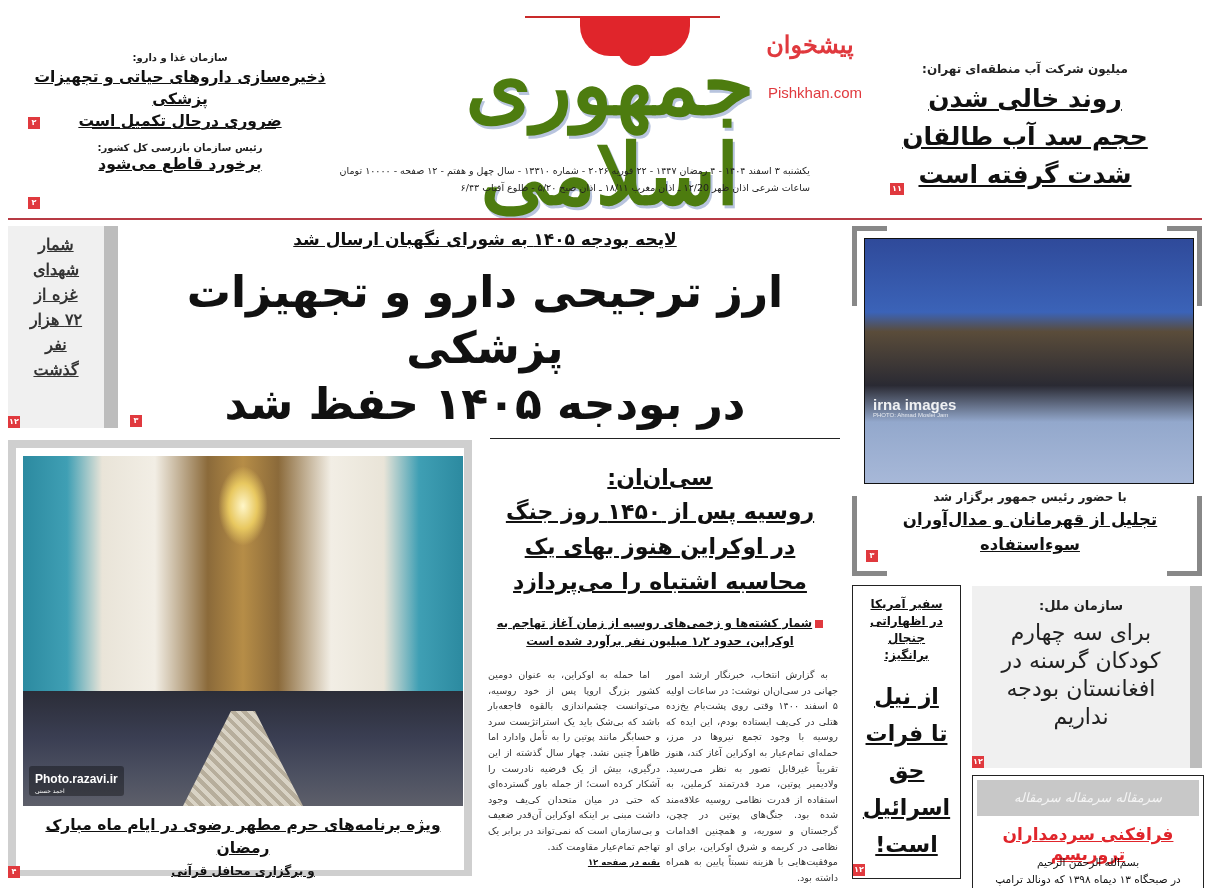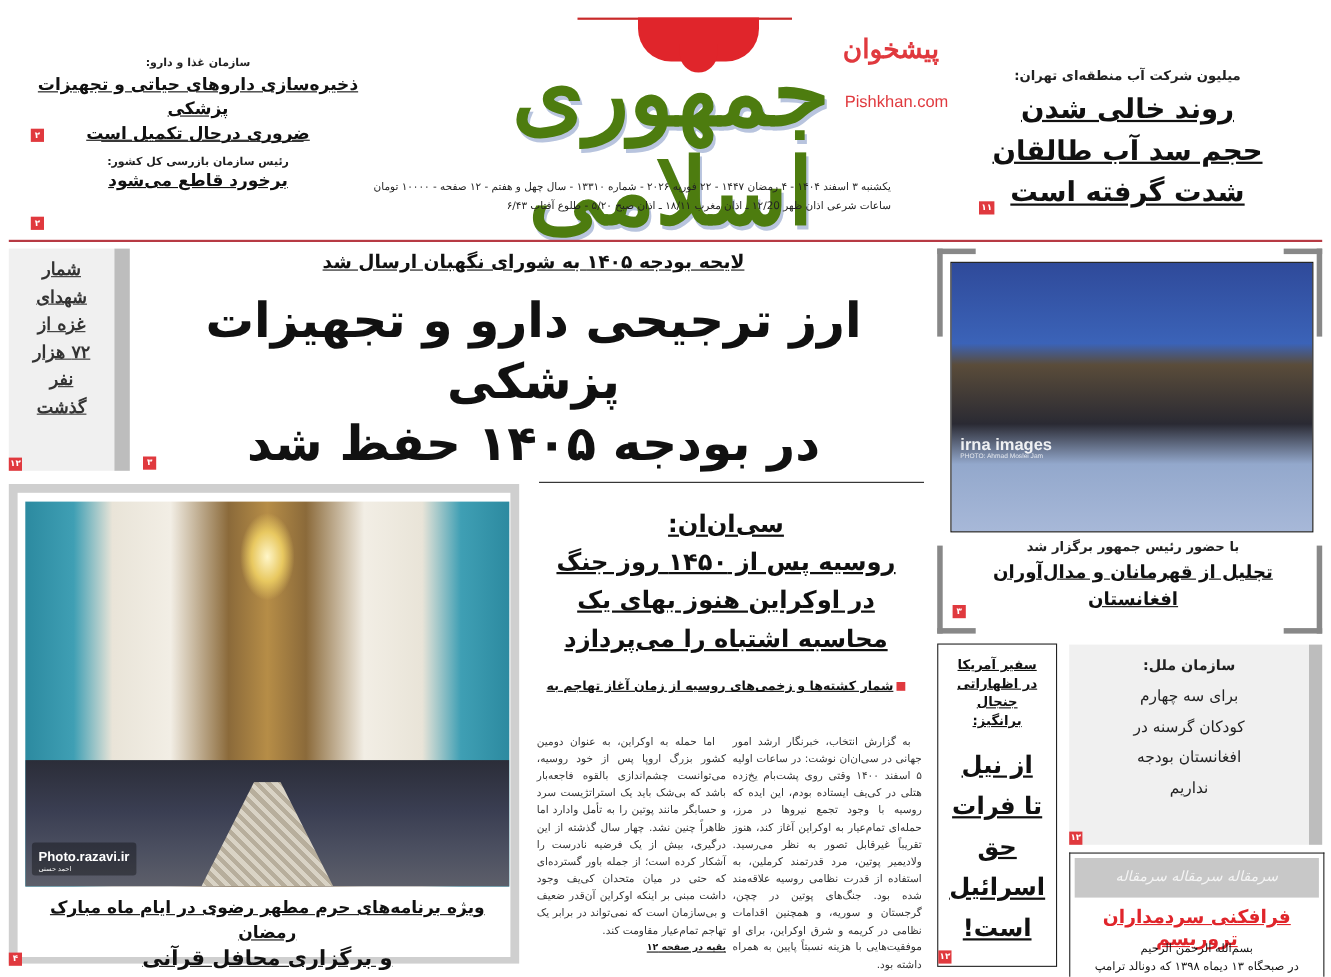--- a/index.html
+++ b/index.html
@@ -97,52 +97,53 @@
 </div>
 <div class="abs photo-sport" style="left:864px;top:238px;width:328px;height:244px;border:1px solid #111;">
   <div class="abs" style="left:8px;top:158px;direction:ltr;color:#fff;">
     <div style="font-size:15px;font-weight:bold;font-family:'Liberation Sans',sans-serif;line-height:15px;opacity:0.9;">irna images</div>
     <div style="font-size:6px;font-family:'Liberation Sans',sans-serif;opacity:0.8;">PHOTO: Ahmad Moslei Jam</div>
   </div>
 </div>
 <div class="abs ctr" style="left:870px;top:490px;width:320px;">
   <div class="kicker" style="font-size:12px;">با حضور رئیس جمهور برگزار شد</div>
   <div class="bold" style="font-size:16.5px;line-height:25px;margin-top:3px;">تجلیل از قهرمانان و مدال‌آوران</div>
-  <div class="bold" style="font-size:16.5px;line-height:25px;">افغانستان</div>
+  <div class="bold" style="font-size:16.5px;line-height:25px;">سوءاستفاده</div>
 </div>
 <div class="pg" style="left:866px;top:550px;">۳</div>
 
 <div class="abs" style="left:8px;top:440px;width:464px;height:436px;background:#cfcfcf;">
   <div class="abs" style="left:8px;top:8px;width:448px;height:422px;background:#fff;"></div>
 </div>
 <div class="abs photo-shrine" style="left:23px;top:456px;width:440px;height:350px;overflow:hidden;">
   <div class="abs crowd" style="left:0;top:235px;width:440px;height:115px;"></div>
   <div class="abs carpet" style="left:160px;top:255px;width:120px;height:95px;clip-path:polygon(40% 0,60% 0,100% 100%,0 100%);"></div>
   <div class="abs" style="left:195px;top:10px;width:50px;height:80px;background:radial-gradient(ellipse at center,#fff6c8 0%,#e8c860 40%,rgba(200,160,60,0) 70%);"></div>
   <div class="abs" style="left:6px;top:310px;direction:ltr;color:#fff;background:rgba(0,0,0,0.35);padding:2px 6px;border-radius:3px;">
     <span style="font-size:12px;font-weight:bold;font-family:'Liberation Sans',sans-serif;">Photo.razavi.ir</span>
     <div style="font-size:6px;">احمد حسنی</div>
   </div>
 </div>
 <div class="abs ctr" style="left:23px;top:814px;width:440px;">
   <div class="bold" style="font-size:15.5px;line-height:23px;">ویژه برنامه‌های حرم مطهر رضوی در ایام ماه مبارک رمضان</div>
-  <div class="bold" style="font-size:19px;line-height:23px;">و برگزاری محافل قرآنی</div>
+  <div class="bold" style="font-size:12px;line-height:23px;">و برگزاری محافل قرآنی</div>
 </div>
 <div class="pg" style="left:8px;top:866px;">۴</div>
 
 <div class="abs ctr" style="left:490px;top:462px;width:340px;">
   <div class="bold" style="font-size:22px;line-height:32px;">سی‌ان‌ان:</div>
   <div class="bold" style="font-size:22px;line-height:35px;">روسیه پس از ۱۴۵۰ روز جنگ</div>
   <div class="bold" style="font-size:22px;line-height:35px;">در اوکراین هنوز بهای یک</div>
   <div class="bold" style="font-size:22px;line-height:35px;">محاسبه اشتباه را می‌پردازد</div>
 </div>
 <div class="abs ctr" style="left:490px;top:614px;width:340px;">
   <div class="bold" style="font-size:11.5px;line-height:18px;">
     <span style="display:inline-block;width:8px;height:8px;background:#e0393e;margin-left:3px;vertical-align:middle;"></span><span>شمار کشته‌ها و زخمی‌های روسیه از زمان آغاز تهاجم به</span>
   </div>
+  <div class="bold" style="font-size:11.5px;line-height:18px;">اوکراین، حدود ۱٫۲ میلیون نفر برآورد شده است</div>
 </div>
 <div class="abs body-text" style="left:666px;top:667px;width:172px;text-indent:10px;">به گزارش انتخاب، خبرنگار ارشد امور جهانی در سی‌ان‌ان نوشت: در ساعات اولیه ۵ اسفند ۱۴۰۰ وقتی روی پشت‌بام یخ‌زده هتلی در کی‌یف ایستاده بودم، این ایده که روسیه با وجود تجمع نیروها در مرز، حمله‌ای تمام‌عیار به اوکراین آغاز کند، هنوز تقریباً غیرقابل تصور به نظر می‌رسید. ولادیمیر پوتین، مرد قدرتمند کرملین، به استفاده از قدرت نظامی روسیه علاقه‌مند شده بود. جنگ‌های پوتین در چچن، گرجستان و سوریه، و همچنین اقدامات نظامی در کریمه و شرق اوکراین، برای او موفقیت‌هایی با هزینه نسبتاً پایین به همراه داشته بود.</div>
 <div class="abs body-text" style="left:488px;top:667px;width:172px;text-indent:10px;">اما حمله به اوکراین، به عنوان دومین کشور بزرگ اروپا پس از خود روسیه، می‌توانست چشم‌اندازی بالقوه فاجعه‌بار باشد که بی‌شک باید یک استراتژیست سرد و حسابگر مانند پوتین را به تأمل وادارد اما ظاهراً چنین نشد. چهار سال گذشته از این درگیری، بیش از یک فرضیه نادرست را آشکار کرده است؛ از جمله باور گسترده‌ای که حتی در میان متحدان کی‌یف وجود داشت مبنی بر اینکه اوکراین آن‌قدر ضعیف و بی‌سازمان است که نمی‌تواند در برابر یک تهاجم تمام‌عیار مقاومت کند.</div>
 <div class="abs bold" style="left:488px;top:857px;width:172px;font-size:8.5px;text-align:right;">بقیه در صفحه ۱۲</div>
 
 <div class="abs ctr" style="left:852px;top:585px;width:107px;height:292px;border:1px solid #222;background:#fff;">
   <div class="bold" style="margin-top:10px;font-size:12px;line-height:17px;">
     <div>سفیر آمریکا</div>
     <div>در اظهاراتی</div>
     <div>جنجال</div>
@@ -153,21 +154,21 @@
     <div>تا فرات</div>
     <div>حق</div>
     <div>اسرائیل</div>
     <div>است!</div>
   </div>
 </div>
 <div class="pg" style="left:853px;top:864px;">۱۲</div>
 
 <div class="abs graybox ctr" style="left:972px;top:586px;width:218px;height:182px;">
   <div class="kicker" style="font-size:13px;margin-top:12px;">سازمان ملل:</div>
-  <div style="margin-top:6px;font-size:14px;line-height:28px;color:#222;">
+  <div style="margin-top:6px;font-size:22px;line-height:28px;color:#222;">
     <div>برای سه چهارم</div>
     <div>کودکان گرسنه در</div>
     <div>افغانستان بودجه</div>
     <div>نداریم</div>
   </div>
 </div>
 <div class="abs gray-edge" style="left:1190px;top:586px;width:12px;height:182px;"></div>
 <div class="pg" style="left:972px;top:756px;">۱۲</div>
 
 <div class="abs" style="left:972px;top:775px;width:230px;height:113px;border:1px solid #222;border-bottom:0;background:#fff;">

